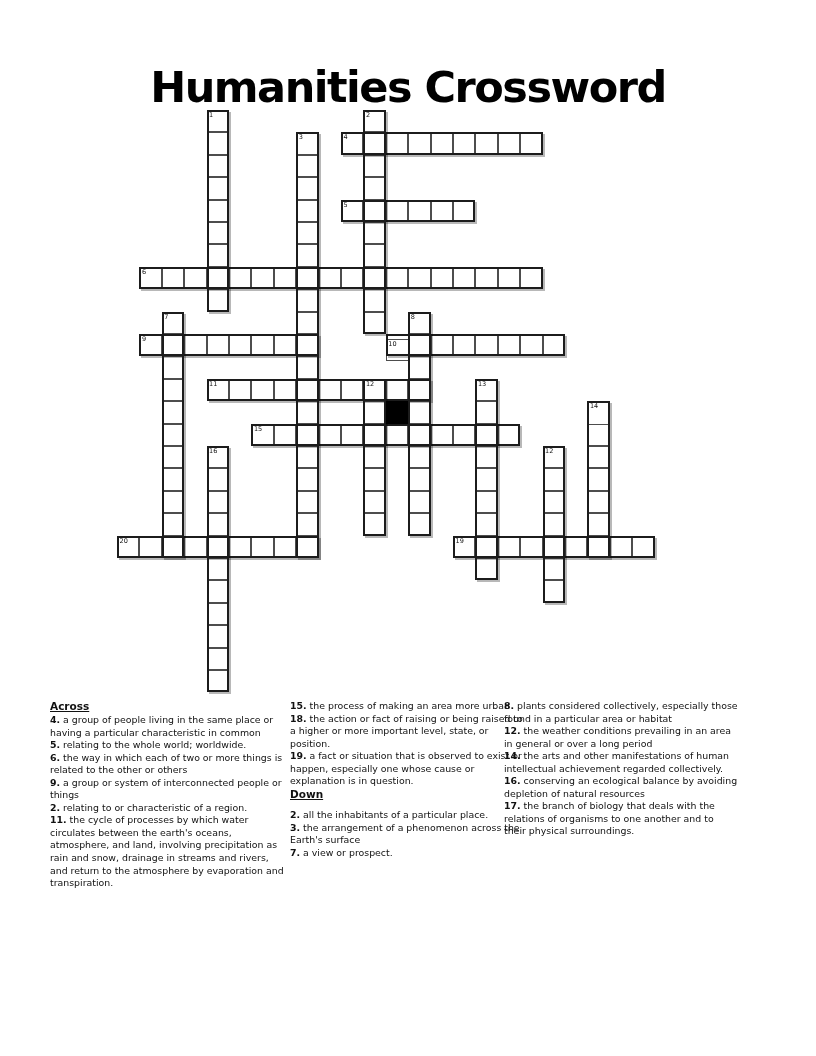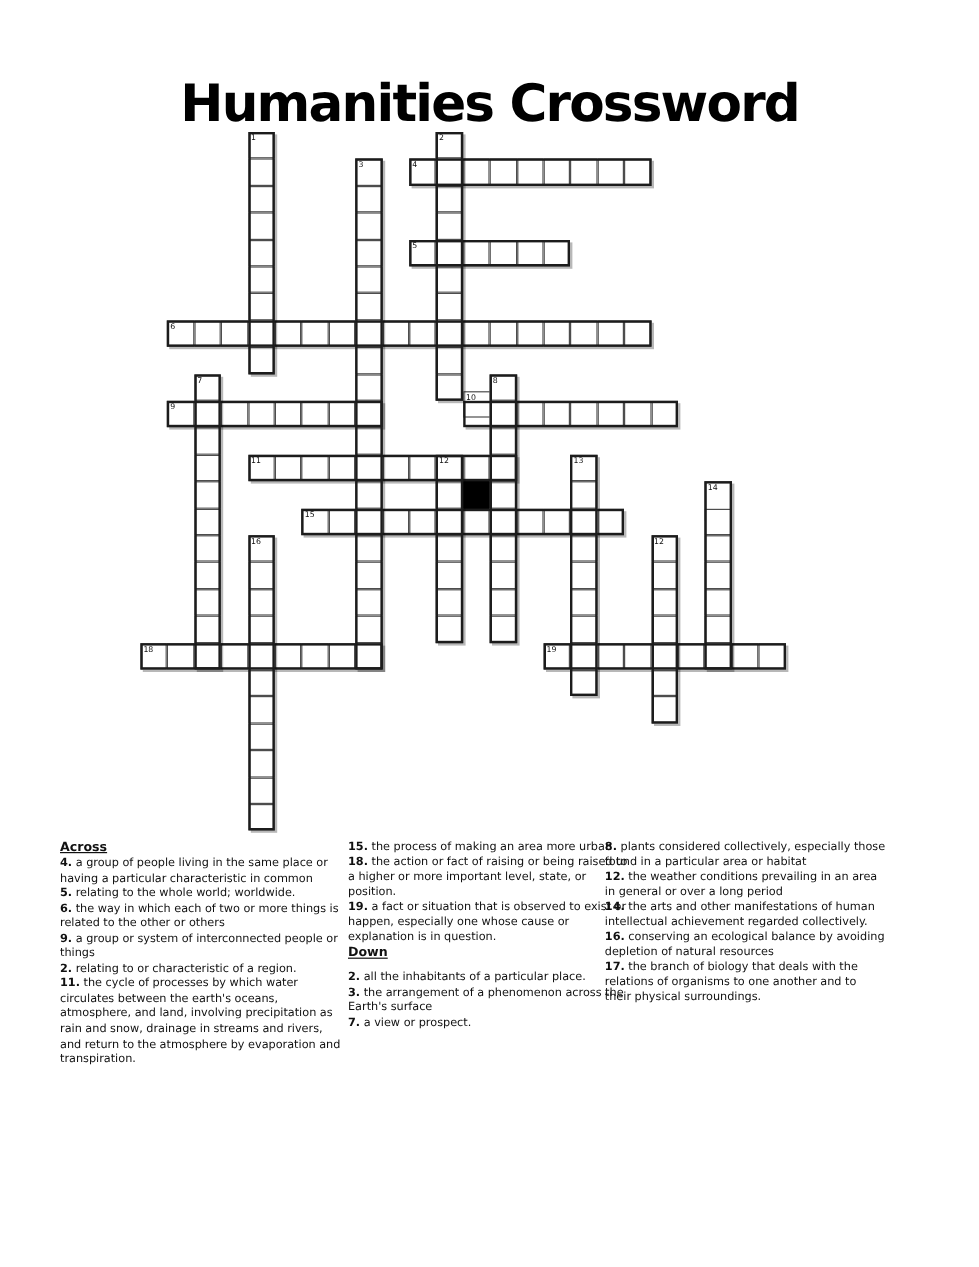--- a/index.html
+++ b/index.html
@@ -100,21 +100,21 @@
     <div class="cell" style="left: 22.4px; top: 224px; width: 22.4px; height: 22.4px;">
       <span class="cellnum">9</span>
     </div>
     <div class="cell" style="left: 44.8px; top: 224px; width: 22.4px; height: 22.4px;"></div>
     <div class="cell" style="left: 67.2px; top: 224px; width: 22.4px; height: 22.4px;"></div>
     <div class="cell" style="left: 89.6px; top: 224px; width: 22.4px; height: 22.4px;"></div>
     <div class="cell" style="left: 112px; top: 224px; width: 22.4px; height: 22.4px;"></div>
     <div class="cell" style="left: 134.4px; top: 224px; width: 22.4px; height: 22.4px;"></div>
     <div class="cell" style="left: 156.8px; top: 224px; width: 22.4px; height: 22.4px;"></div>
     <div class="cell" style="left: 179.2px; top: 224px; width: 22.4px; height: 22.4px;"></div>
-    <div class="cell" style="left: 268.8px; top: 216px; width: 28px; height: 22.4px;">
+    <div class="cell" style="left: 268.8px; top: 229px; width: 28px; height: 22.4px;">
       <span class="cellnum">10</span>
     </div>
     <div class="cell" style="left: 291.2px; top: 224px; width: 22.4px; height: 22.4px;"></div>
     <div class="cell" style="left: 313.6px; top: 224px; width: 22.4px; height: 22.4px;"></div>
     <div class="cell" style="left: 336px; top: 224px; width: 22.4px; height: 22.4px;"></div>
     <div class="cell" style="left: 358.4px; top: 224px; width: 22.4px; height: 22.4px;"></div>
     <div class="cell" style="left: 380.8px; top: 224px; width: 22.4px; height: 22.4px;"></div>
     <div class="cell" style="left: 403.2px; top: 224px; width: 22.4px; height: 22.4px;"></div>
     <div class="cell" style="left: 425.6px; top: 224px; width: 22.4px; height: 22.4px;"></div>
     <div class="cell" style="left: 89.6px; top: 268.8px; width: 22.4px; height: 22.4px;">
@@ -139,21 +139,21 @@
     <div class="cell" style="left: 201.6px; top: 313.6px; width: 22.4px; height: 22.4px;"></div>
     <div class="cell" style="left: 224px; top: 313.6px; width: 22.4px; height: 22.4px;"></div>
     <div class="cell" style="left: 246.4px; top: 313.6px; width: 22.4px; height: 22.4px;"></div>
     <div class="cell" style="left: 268.8px; top: 313.6px; width: 22.4px; height: 22.4px;"></div>
     <div class="cell" style="left: 291.2px; top: 313.6px; width: 22.4px; height: 22.4px;"></div>
     <div class="cell" style="left: 313.6px; top: 313.6px; width: 22.4px; height: 22.4px;"></div>
     <div class="cell" style="left: 336px; top: 313.6px; width: 22.4px; height: 22.4px;"></div>
     <div class="cell" style="left: 358.4px; top: 313.6px; width: 22.4px; height: 22.4px;"></div>
     <div class="cell" style="left: 380.8px; top: 313.6px; width: 22.4px; height: 22.4px;"></div>
     <div class="cell" style="left: 0px; top: 425.6px; width: 22.4px; height: 22.4px;">
-      <span class="cellnum">18</span>
+      <span class="cellnum">20</span>
     </div>
     <div class="cell" style="left: 22.4px; top: 425.6px; width: 22.4px; height: 22.4px;"></div>
     <div class="cell" style="left: 44.8px; top: 425.6px; width: 22.4px; height: 22.4px;"></div>
     <div class="cell" style="left: 67.2px; top: 425.6px; width: 22.4px; height: 22.4px;"></div>
     <div class="cell" style="left: 89.6px; top: 425.6px; width: 22.4px; height: 22.4px;"></div>
     <div class="cell" style="left: 112px; top: 425.6px; width: 22.4px; height: 22.4px;"></div>
     <div class="cell" style="left: 134.4px; top: 425.6px; width: 22.4px; height: 22.4px;"></div>
     <div class="cell" style="left: 156.8px; top: 425.6px; width: 22.4px; height: 22.4px;"></div>
     <div class="cell" style="left: 179.2px; top: 425.6px; width: 22.4px; height: 22.4px;"></div>
     <div class="cell" style="left: 336px; top: 425.6px; width: 22.4px; height: 22.4px;">

